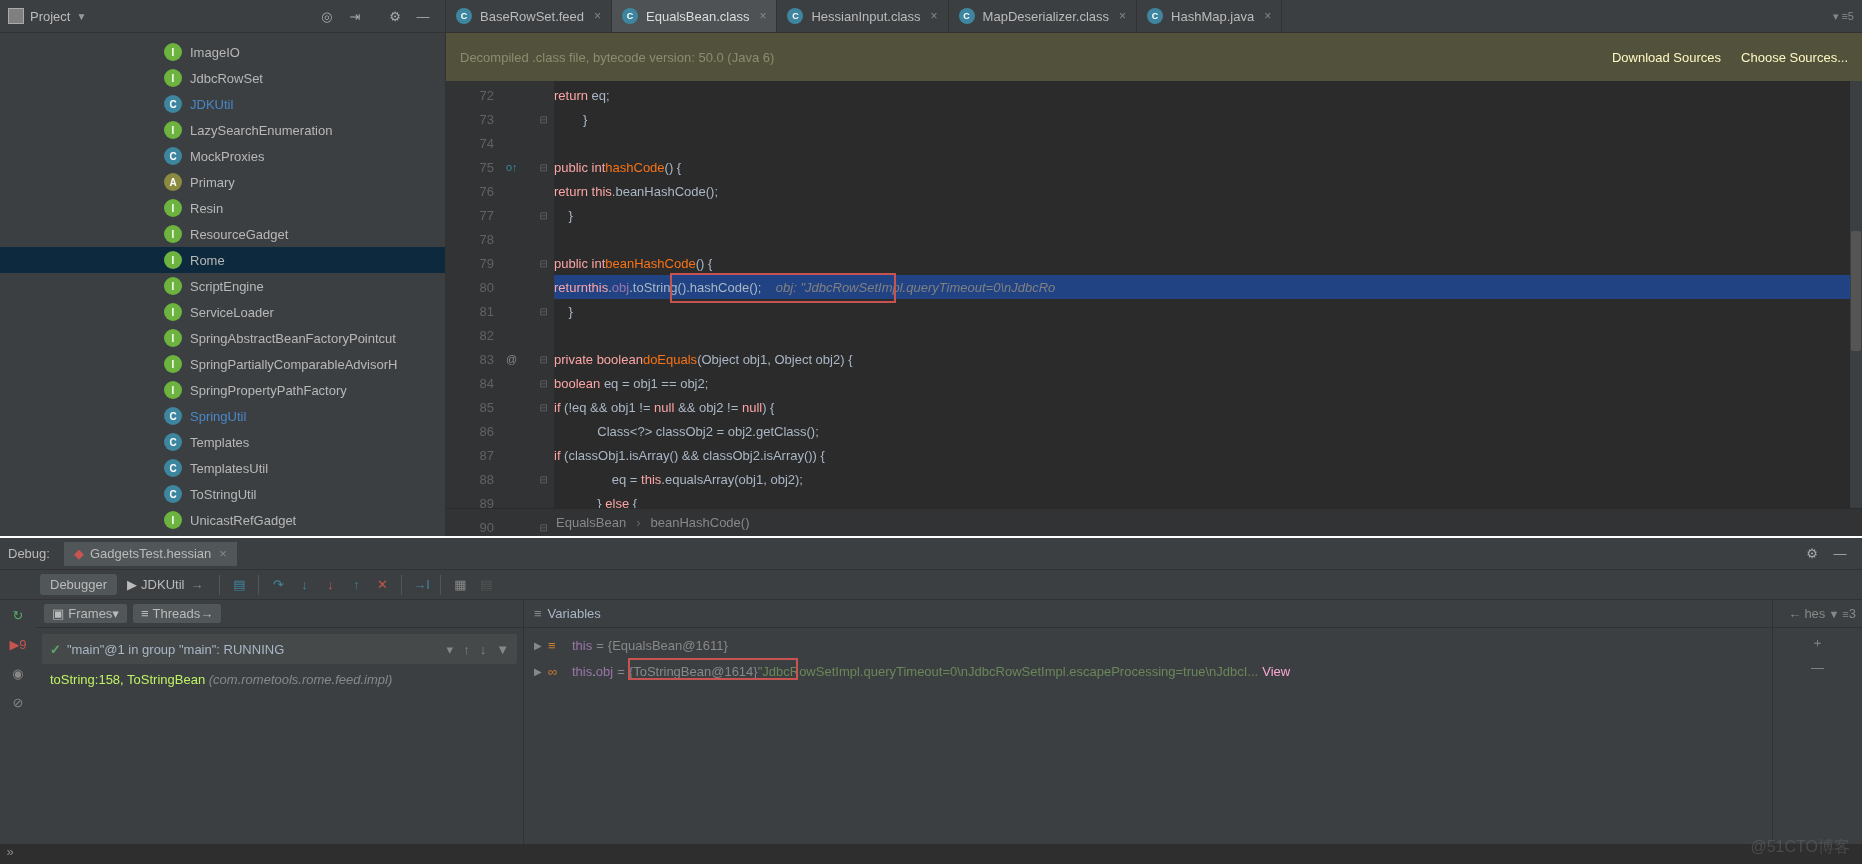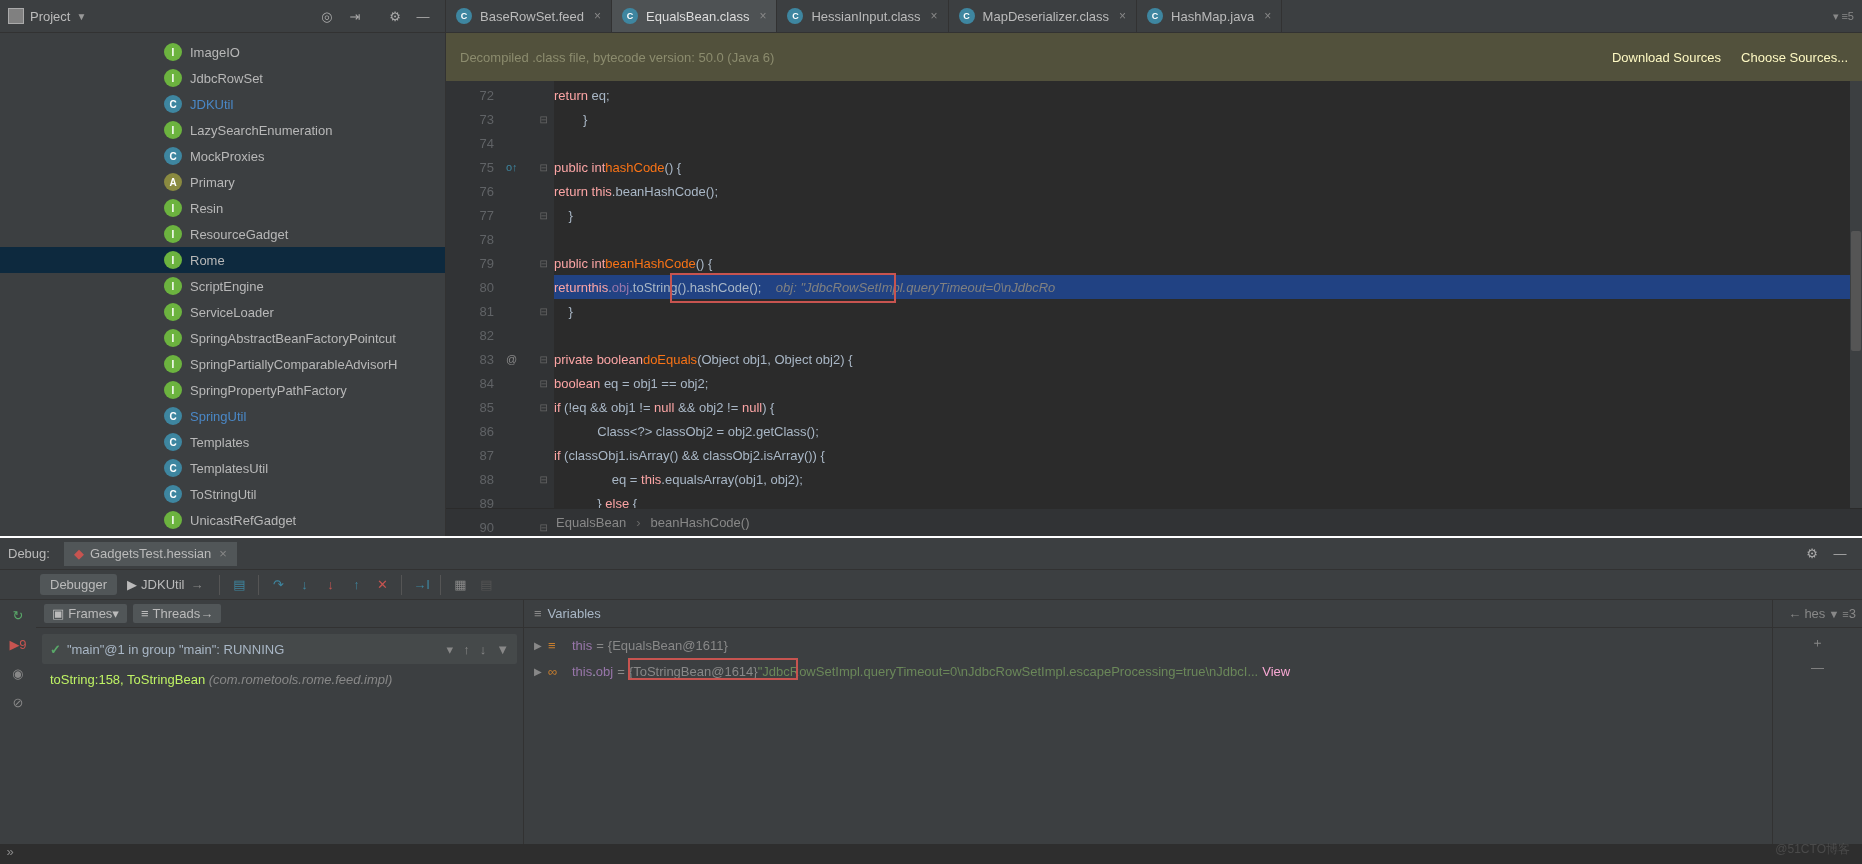--- a/index.html
+++ b/index.html
@@ -78,21 +78,21 @@
 .vtype-icon{width:18px;margin-right:6px;color:#c77e2e}
 .vname{color:#9876aa}
 .veq{color:#888;margin:0 4px}
 .vval{color:#888}
 .vlink{color:#f9a8d4;margin-left:4px}
 .vars-right{width:90px;border-left:1px solid #323232;display:flex;flex-direction:column}
 .vr-hdr{height:28px;display:flex;align-items:center;justify-content:flex-end;padding:0 6px;border-bottom:1px solid #323232;color:#888;font-size:11px}
 .vr-body{flex:1;display:flex;flex-direction:column;align-items:center;padding-top:6px;gap:8px;color:#888}
 .btm-bar{height:20px;background:#2e2e2e;display:flex}
 .btm-bar .exp{width:20px;display:flex;justify-content:center;color:#888}
-.watermark{position:fixed;bottom:6px;right:12px;color:#666;font-size:12px;opacity:.5}
+.watermark{position:fixed;bottom:6px;right:12px;color:#666;font-size:16px;opacity:.5}
 </style>
 </head>
 <body>
 
 <div class="top-area">
   <div class="sidebar">
     <div class="sidebar-header">
       <div class="proj-icon"></div>
       <span class="proj-label">Project</span>
       <span class="chev">▼</span>

